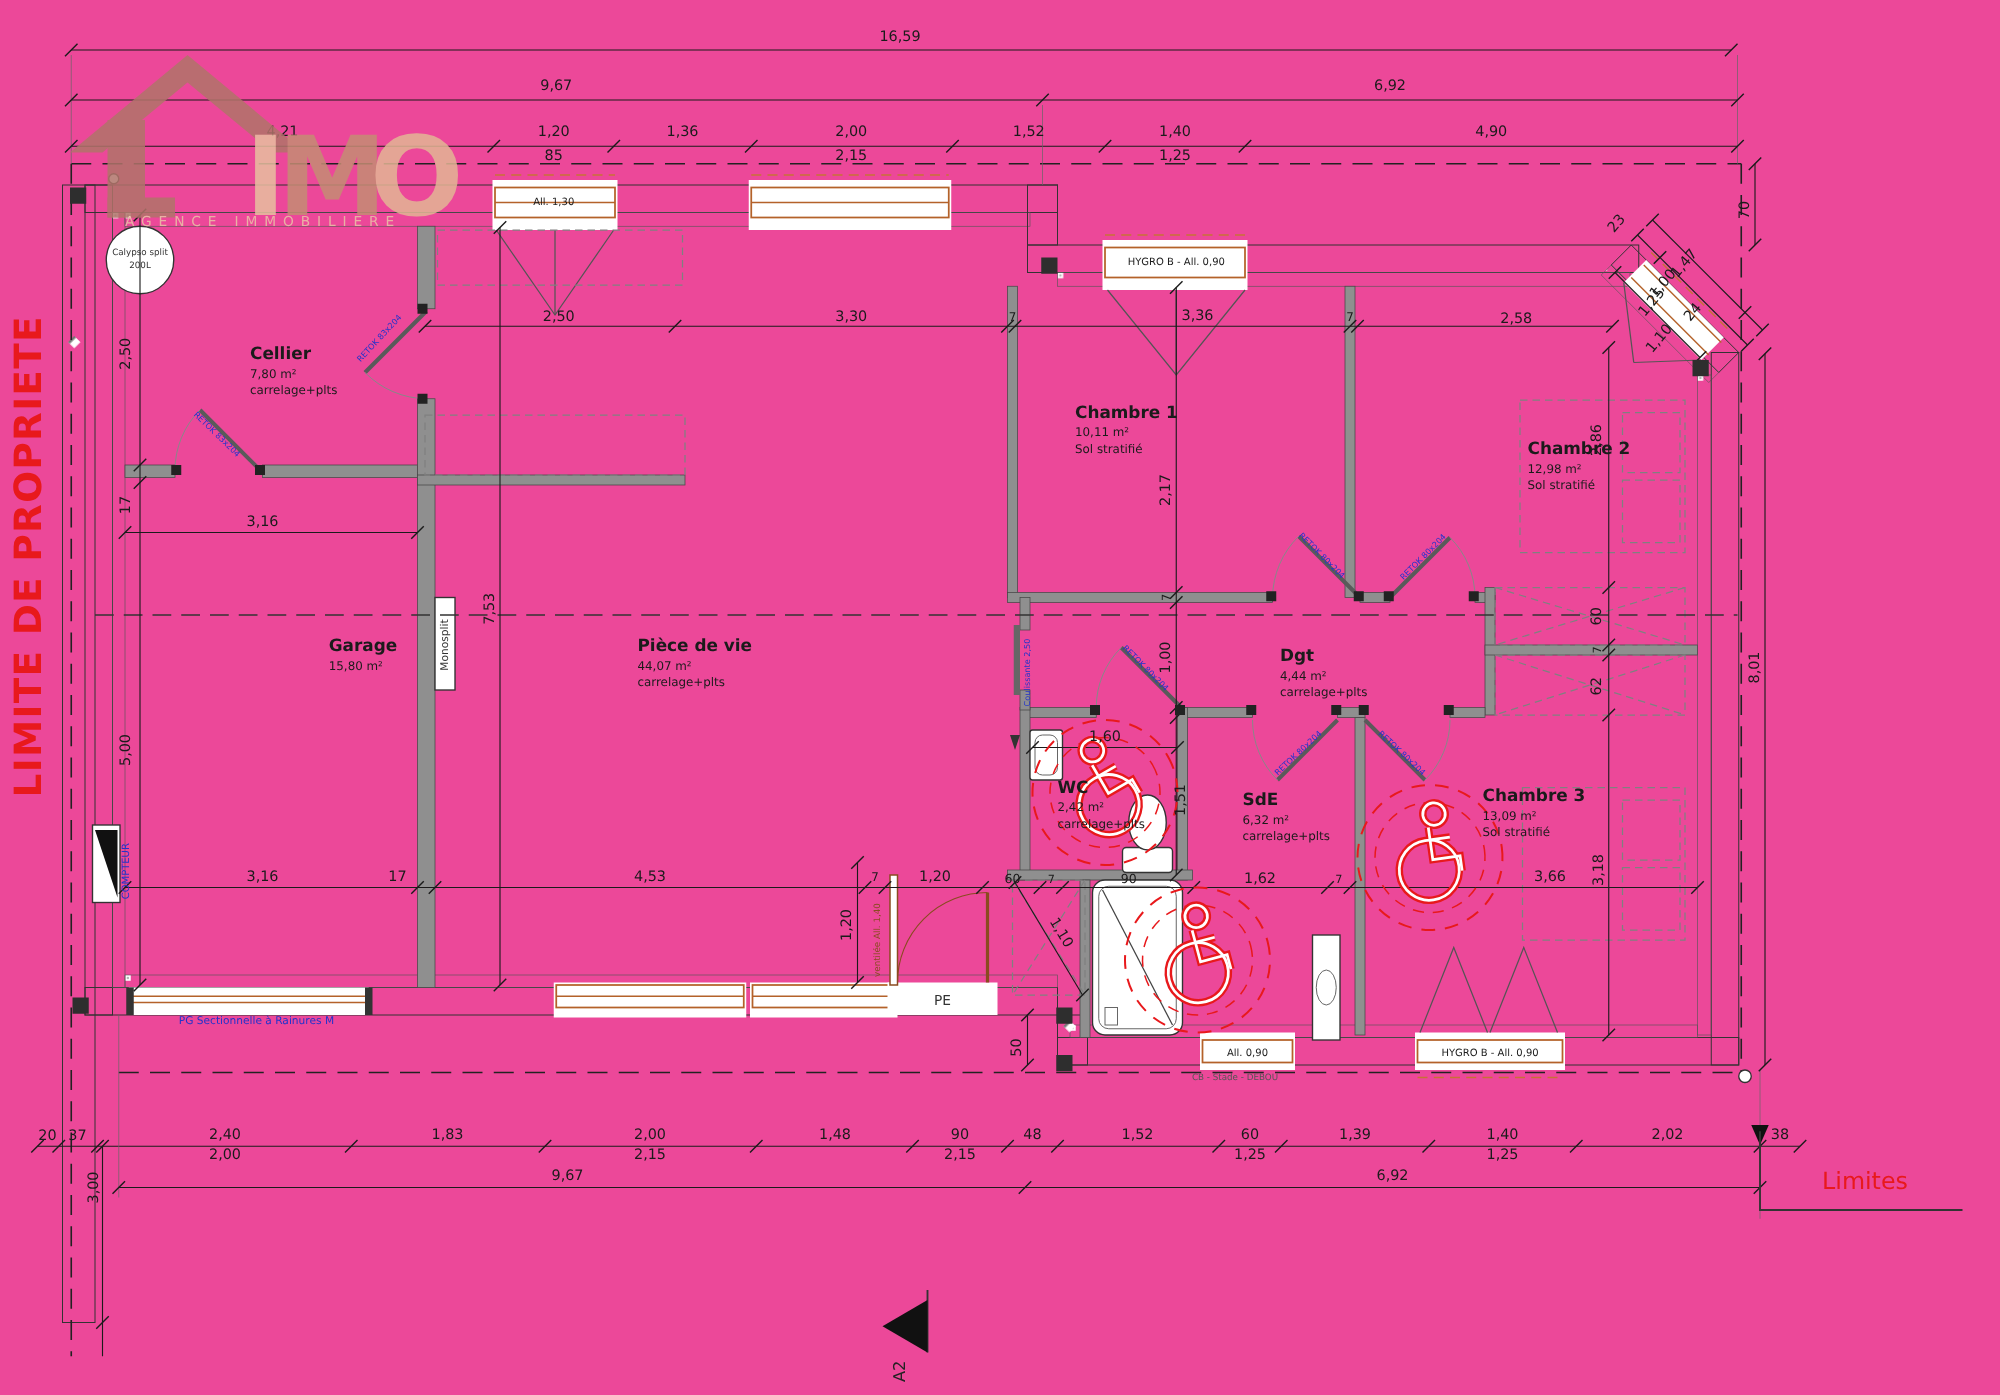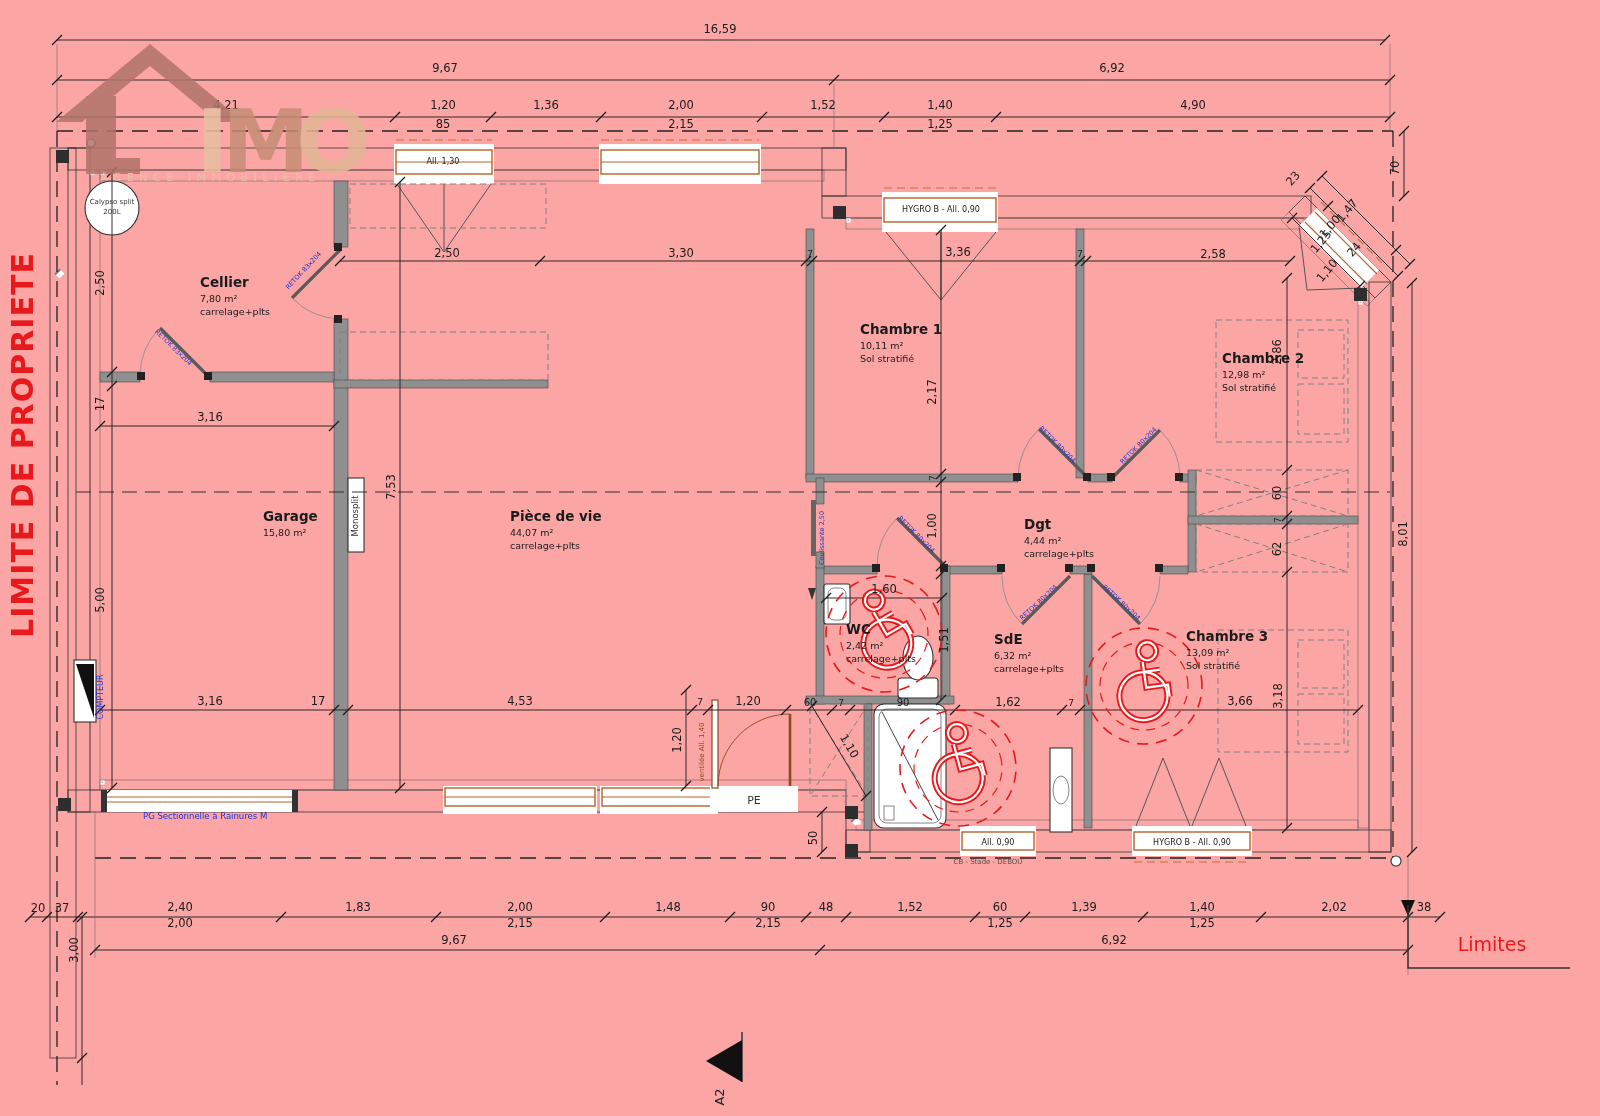--- a/index.html
+++ b/index.html
@@ -1,16 +1,16 @@
 <!DOCTYPE html>
 <html><head>
 <meta charset="utf-8">
 <style>
   html,body{margin:0;padding:0;background:#ffffff;}
-  .plan-wrap{width:1600px;height:1116px;position:relative;background:#fca5a5;font-family:"DejaVu Sans",sans-serif;overflow:hidden;}
+  .plan-wrap{width:1600px;height:1116px;position:relative;background:#ec4899;font-family:"DejaVu Sans",sans-serif;overflow:hidden;}
   svg{display:block;}
   svg text{font-family:"DejaVu Sans",sans-serif;}
   .hatch{fill:url(#hatch);stroke:#333;stroke-width:.8;}
   .insul{fill:url(#insul);stroke:#555;stroke-width:.5;}
   .iw{fill:#8f8f8f;stroke:#474747;stroke-width:.6;}
   .dim{stroke:#1b1b1b;stroke-width:.9;fill:none;}
   .tick{stroke:#1b1b1b;stroke-width:1.2;}
   .ext{stroke:#666;stroke-width:.55;}
   .prop{stroke:#222;stroke-width:1.3;stroke-dasharray:16 9;fill:none;}
   .sect{stroke:#333;stroke-width:1.2;stroke-dasharray:15 8;fill:none;}

